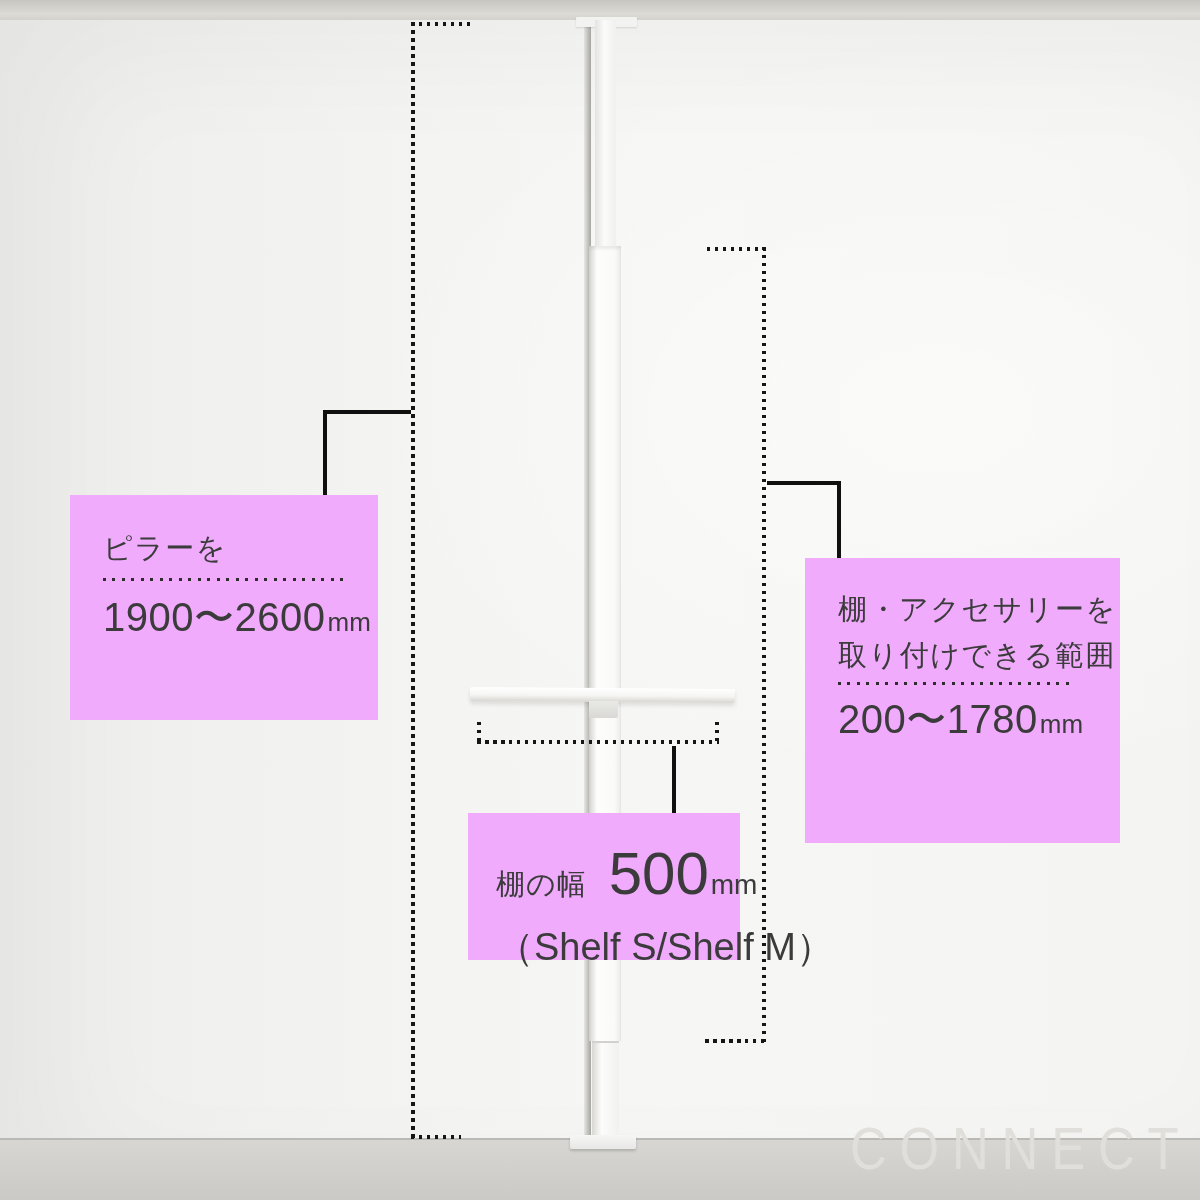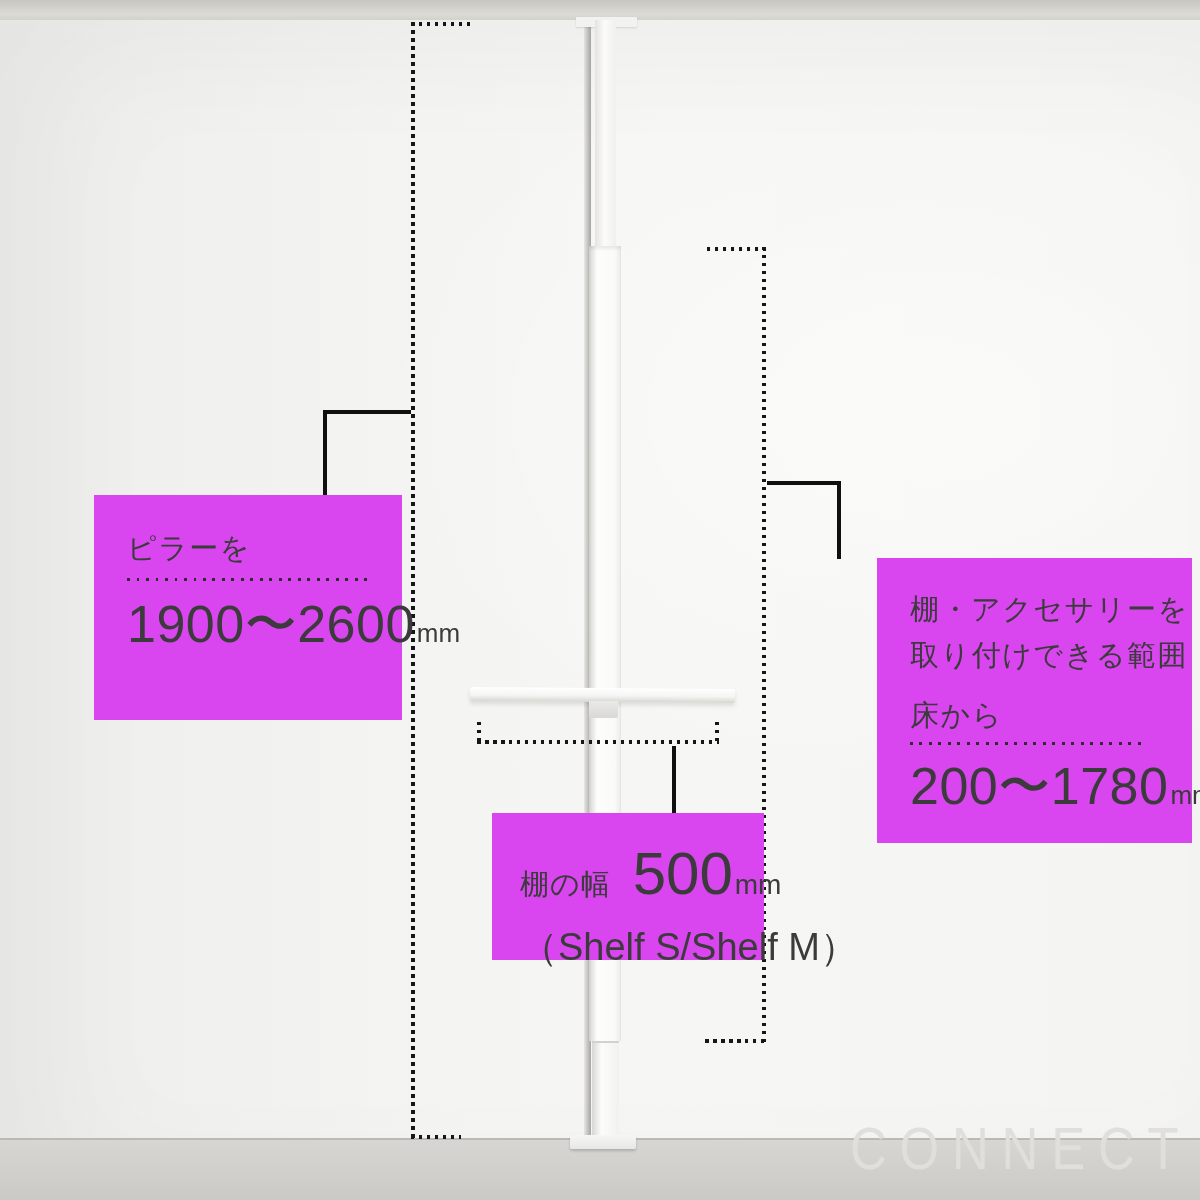--- a/index.html
+++ b/index.html
@@ -67,34 +67,34 @@
   }
   
   .dot-v{position:absolute;width:4px;
     background-image:repeating-linear-gradient(to bottom,#161616 0 3.5px,transparent 3.5px 8px);}
   .dot-h{position:absolute;height:4px;
     background-image:repeating-linear-gradient(to right,#161616 0 3.5px,transparent 3.5px 8px);}
   
   .line{position:absolute;background:#101010;}
   
   .box{
-    position:absolute;background:#d946ef;color:#3b3b3b;box-sizing:border-box;margin-left:24px;
+    position:absolute;background:#f0abfc;color:#3b3b3b;box-sizing:border-box;
   }
   .box .jp{font-size:29px;line-height:46px;letter-spacing:1.5px;white-space:nowrap;}
   .sep{
     height:3px;margin-top:7px;
     background-image:repeating-linear-gradient(to right,#2d2d2d 0 2.6px,transparent 2.6px 9.5px);
   }
   .value-line{display:flex;align-items:baseline;white-space:nowrap;}
-  .value-line .val{font-size:52px;letter-spacing:0.5px;}
+  .value-line .val{font-size:40px;letter-spacing:0.5px;}
   .value-line .unit{font-size:26px;margin-left:2px;}
   .box-left{left:70px;top:495px;width:308px;height:225px;padding:30px 28px 0 33px;}
   .box-left .sep{width:244px;}
   .box-left .value-line{margin-top:9px;}
-  .box-right{left:853px;top:558px;width:315px;height:285px;padding:28px 28px 0 33px;}
+  .box-right{left:805px;top:558px;width:315px;height:285px;padding:28px 28px 0 33px;}
   .box-right .floor-from{margin-top:14px;}
   .box-right .sep{width:236px;margin-top:4px;}
   .box-right .value-line{margin-top:7px;}
   .box-bottom{left:468px;top:813px;width:272px;height:147px;padding:26px 20px 0 28px;}
   .box-bottom .head{display:flex;align-items:baseline;white-space:nowrap;}
   .box-bottom .label{font-size:29px;letter-spacing:1px;}
   .box-bottom .val{font-size:60px;margin-left:22px;}
   .box-bottom .unit{font-size:28px;margin-left:2px;}
   .box-bottom .note{font-size:38px;margin-top:14px;letter-spacing:0px;white-space:nowrap;}
   
@@ -145,21 +145,20 @@
     <div class="sep"></div>
     <div class="value-line">
       <span class="val">1900〜2600</span>
       <span class="unit">mm</span>
     </div>
   </div>
 
   <div class="box box-right">
     <div class="jp">棚・アクセサリーを</div>
     <div class="jp">取り付けできる範囲</div>
-    <div class="jp floor-from">床から</div>
     <div class="sep"></div>
     <div class="value-line">
       <span class="val">200〜1780</span>
       <span class="unit">mm</span>
     </div>
   </div>
 
   <div class="box box-bottom">
     <div class="head">
       <span class="label">棚の幅</span>

